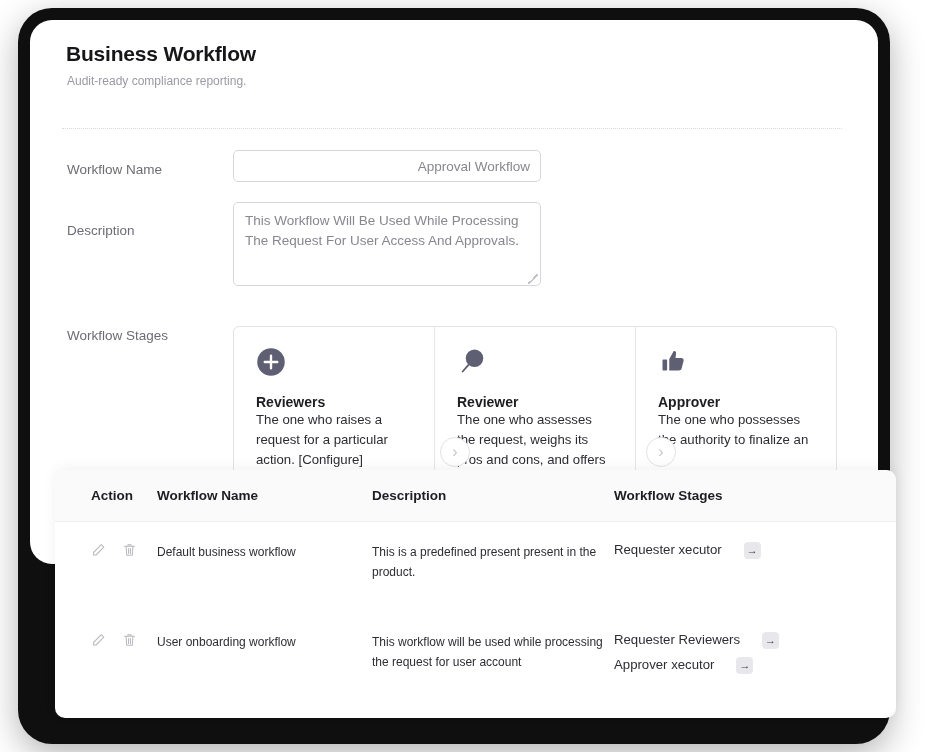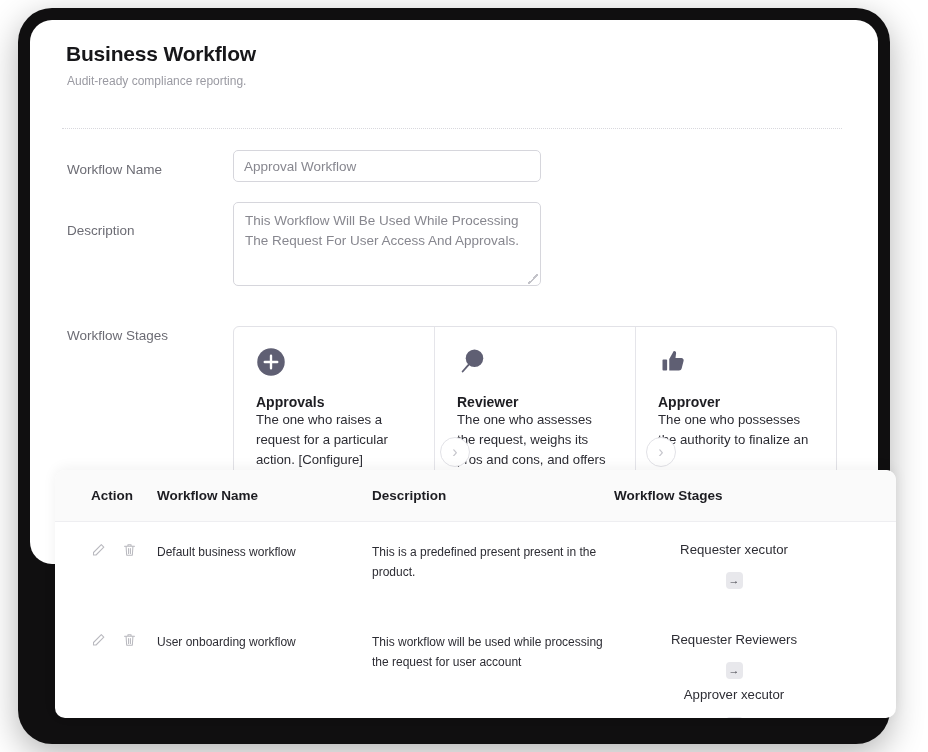--- a/index.html
+++ b/index.html
@@ -59,20 +59,21 @@
 
   .text-input {
     position:absolute; left:203px; top:130px;
     width: 308px; height: 32px;
     border: 1px solid #d6d6dc; border-radius: 5px;
     background:#fff;
     font-family: "Liberation Sans", sans-serif;
     font-size: 13.5px; color:#87878f;
     padding: 0 10px;
     outline: none;
+    text-align: right;
   }
   .text-area-wrap {
     position:absolute; left:203px; top:182px;
     width: 308px; height: 84px;
     border: 1px solid #d6d6dc; border-radius: 5px;
     background:#fff;
   }
   .text-area-wrap .ta-text {
     padding: 8px 11px;
     font-size: 13.5px; color:#87878f; line-height: 20px;
@@ -153,24 +154,23 @@
   .col-desc   { width: 242px; flex: none; }
   .col-stages { width: 240px; flex: none; }
 
   .act-icons { display:flex; gap: 16px; }
   .icon-btn { width:15px; height:16px; color:#b9b9bf; display:block; cursor:pointer; }
 
   .cell-text {
     font-size: 12px; color:#2d2d34; line-height: 20px;
   }
   .stage-line {
-    display:flex; align-items:center; gap:15px;
+    display:flex; gap:22px;
     font-size: 13.2px; color:#2d2d34;
     margin-bottom: 8px;
-    flex-direction: column;
   }
   .arrow-badge {
     width:17px; height:17px; border-radius:4px;
     background:#e8e8ec; color:#3c3c44;
     display:flex; align-items:center; justify-content:center;
     font-size: 11px; line-height:1;
     flex: none;
   }
 </style>
 </head>
@@ -195,21 +195,21 @@
 
   <div class="field-label" id="label-stages">Workflow Stages</div>
 
   <div id="stages-panel">
 
     <div class="stage-card">
       <svg class="stage-icon" viewBox="0 0 24 24">
         <circle cx="12" cy="12" r="11" fill="currentColor"></circle>
         <path d="M12 7v10M7 12h10" stroke="#ffffff" stroke-width="1.9" stroke-linecap="round"></path>
       </svg>
-      <div class="stage-name">Approvals</div>
+      <div class="stage-name">Reviewers</div>
       <div class="stage-desc">The one who raises a request for a particular action. [Configure]</div>
     </div>
 
     <div class="stage-card">
       <svg class="stage-icon" viewBox="0 0 24 24">
         <circle cx="14" cy="9" r="7" fill="currentColor"></circle>
         <path d="M9.2 14.3L4.5 19.6" stroke="currentColor" stroke-width="1.5" stroke-linecap="round"></path>
       </svg>
       <div class="stage-name">Reviewer</div>
       <div class="stage-desc">The one who assesses the request, weighs its pros and cons, and offers</div>

